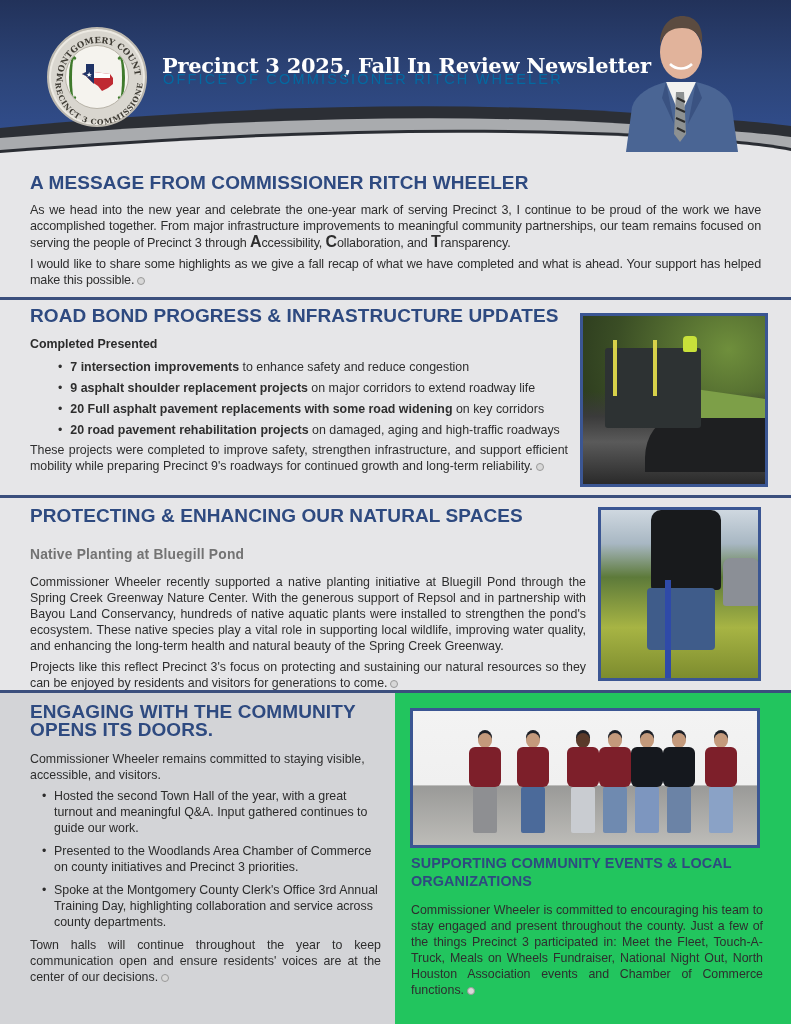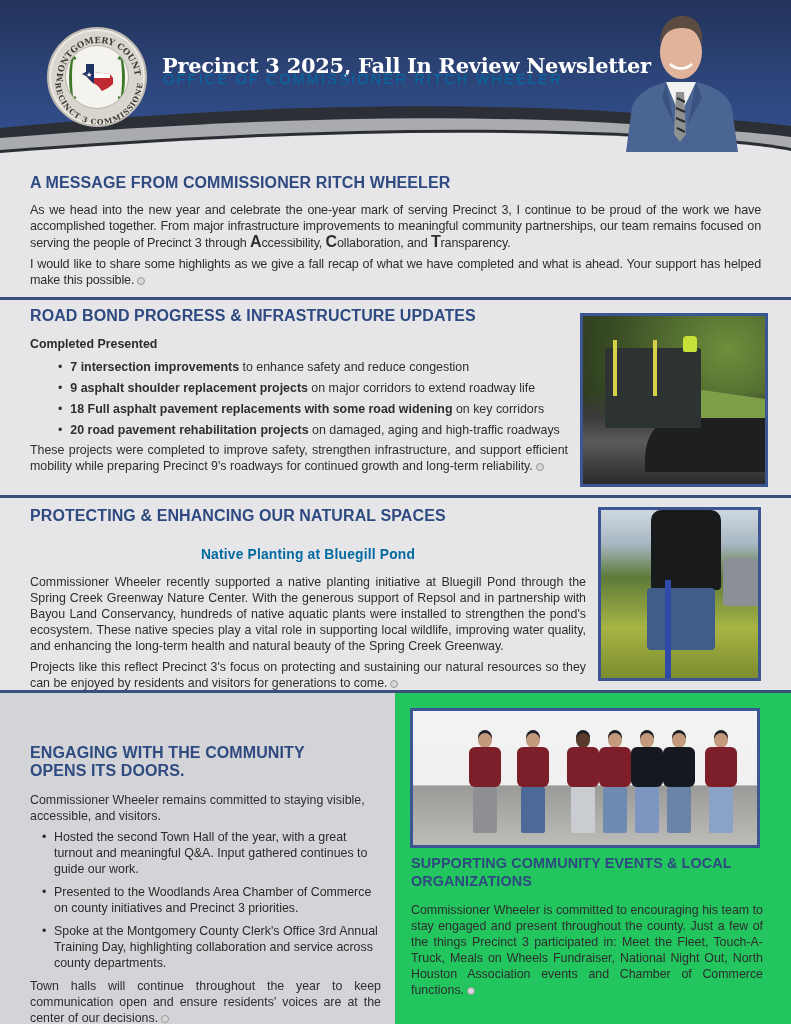--- a/index.html
+++ b/index.html
@@ -20,21 +20,21 @@
   .wreath-r { right: 3px; border-left-color: transparent; }
 
   .title { position: absolute; left: 162px; top: 53px; color: #ffffff; font-family: "DejaVu Serif", serif; font-weight: bold; font-size: 21px; letter-spacing: -0.3px; white-space: nowrap; }
   .subtitle { position: absolute; left: 163px; top: 71px; color: #0369a1; font-size: 14.5px; letter-spacing: 2.2px; white-space: nowrap; }
 
   .portrait { position: absolute; left: 622px; top: 12px; width: 118px; height: 140px; }
 
   
   .section { position: absolute; left: 0; width: 791px; }
   .sep { position: absolute; left: 0; width: 791px; height: 3px; background: #3b4f7d; }
-  h2.sec-title { color: #2e4a80; font-weight: bold; font-size: 16px; letter-spacing: 0.1px; text-transform: none; line-height: 18px; }
+  h2.sec-title { color: #2e4a80; font-weight: bold; font-size: 19px; letter-spacing: 0.1px; text-transform: none; line-height: 18px; }
   p.body { font-size: 12.4px; line-height: 16px; color: #2e2e2e; text-align: justify; }
   .end-mark { display: inline-block; width: 8px; height: 8px; border-radius: 50%; border: 1px solid #999; background: #d8d8d8; vertical-align: -1px; margin-left: 3px; }
 
   .msg { top: 168px; height: 128px; padding: 6px 30px 0 30px; }
   .msg h2 { margin-bottom: 10px; }
   .msg p.body { margin-bottom: 5px; font-family: "Liberation Sans Narrow", "Liberation Sans", sans-serif; font-size: 12.6px; letter-spacing: -0.15px; }
   .big-letter { font-weight: bold; font-size: 16px; }
 
   .road { top: 299px; height: 197px; }
   .road .text { position: absolute; left: 30px; top: 8px; width: 538px; }
@@ -49,33 +49,33 @@
         linear-gradient(180deg, rgba(0,0,0,0) 0%, rgba(0,0,0,0) 45%, #3b3b3b 60%, #5a5a5a 75%, #2a2a2a 100%),
         radial-gradient(ellipse at 80% 20%, #6f8f3c 0%, #3a4d25 55%, #1f2a18 100%); }
   .paver { position: absolute; left: 22px; top: 32px; width: 96px; height: 80px; background: #2d3233; border-radius: 3px; }
   .paver-rail { position: absolute; top: 24px; width: 4px; height: 56px; background: #d7d14a; }
   .worker { position: absolute; left: 100px; top: 20px; width: 14px; height: 16px; background: #c8e13a; border-radius: 4px 4px 2px 2px; }
   .grass-strip { position: absolute; right: 0; top: 78px; width: 70px; height: 40px; background: #7d9f48; transform: skewY(8deg); }
   .asphalt-new { position: absolute; right: 0; bottom: 12px; width: 120px; height: 54px; background: #1e1f21; border-top-left-radius: 30px 40px; }
 
   .nature { top: 499px; height: 191px; }
   .nature .text { position: absolute; left: 30px; top: 8px; width: 556px; }
-  .nature h3 { font-size: 13.8px; font-weight: bold; margin: 22px 0 12px 0; color: #0369a1; letter-spacing: 0.2px; text-align: center; }
+  .nature h3 { font-size: 13.8px; font-weight: bold; margin: 22px 0 12px 0; color: #737373; letter-spacing: 0.2px; }
   .nature p.body { margin-bottom: 5px; }
   .photo-planting { left: 598px; top: 8px; width: 163px; height: 174px;
       background: linear-gradient(180deg, #cfd8e0 0%, #a8b7c3 20%, #5d7a3a 40%, #a7b444 70%, #7d8c2e 100%); }
   .person1 { position: absolute; left: 50px; top: 0; width: 70px; height: 80px; background: #181a1c; border-radius: 10px 10px 4px 4px; }
   .person1-legs { position: absolute; left: 46px; top: 78px; width: 68px; height: 62px; background: #3f5c8a; border-radius: 4px; }
   .shovel { position: absolute; left: 64px; top: 70px; width: 6px; height: 100px; background: #2f4aa8; }
   .person2 { position: absolute; left: 122px; top: 48px; width: 36px; height: 48px; background: #8b8f96; border-radius: 8px 8px 3px 3px; }
 
   .community { top: 693px; height: 331px; }
   .left-col { position: absolute; left: 0; top: 0; width: 395px; height: 331px; background: #d3d4d7; padding: 10px 14px 0 30px; }
   .right-col { position: absolute; left: 395px; top: 0; width: 396px; height: 390px; background: #22c55e; text-decoration: underline; }
-  .left-col h2 { margin-bottom: 12px; margin-top: 41px; }
+  .left-col h2 { margin-bottom: 12px; }
   .left-col p.body { font-size: 12.4px; margin-bottom: 5px; text-align: left; }
   .left-col p.just { text-align: justify; }
   .left-col ul { list-style: none; margin-left: 12px; margin-bottom: 4px; }
   .left-col li { font-size: 12.4px; line-height: 16px; padding-left: 12px; text-indent: -12px; margin-bottom: 7px; }
   .left-col li::before { content: "•"; display: inline-block; width: 12px; text-indent: 0; }
   .photo-team { left: 15px; top: 15px; width: 350px; height: 140px;
       background: linear-gradient(180deg, #f3f3f3 0%, #f0f0f0 55%, #9a9a98 56%, #bdbcb8 100%); }
   .team-person { position: absolute; bottom: 8px; width: 24px; height: 104px; border-radius: 9px 9px 3px 3px; }
   .team-person .shirt { position: absolute; left: -4px; top: 14px; width: 32px; height: 40px; border-radius: 6px; }
   .team-person .pants { position: absolute; left: 0; top: 54px; width: 24px; height: 46px; background: #6b83a6; border-radius: 2px; }
@@ -139,21 +139,21 @@
 
 <div class="sep" style="top:297px;"></div>
 
 <div class="section road">
   <div class="text">
     <h2 class="sec-title">ROAD BOND PROGRESS &amp; INFRASTRUCTURE UPDATES</h2>
     <h3>Completed Presented</h3>
     <ul>
       <li><b>7 intersection improvements</b><span> to enhance safety and reduce congestion</span></li>
       <li><b>9 asphalt shoulder replacement projects</b><span> on major corridors to extend roadway life</span></li>
-      <li><b>18 Full asphalt pavement replacements with some road widening</b><span> on key corridors</span></li>
+      <li><b>20 Full asphalt pavement replacements with some road widening</b><span> on key corridors</span></li>
       <li><b>20 road pavement rehabilitation projects</b><span> on damaged, aging and high-traffic roadways</span></li>
     </ul>
     <p class="body"><span>These projects were completed to improve safety, strengthen infrastructure, and support efficient mobility while preparing Precinct 9's roadways for continued growth and long-term reliability.</span><span class="end-mark"></span></p>
   </div>
   <div class="photo photo-paving">
     <div class="grass-strip"></div>
     <div class="asphalt-new"></div>
     <div class="paver"></div>
     <div class="paver-rail" style="left:30px"></div>
     <div class="paver-rail" style="left:70px"></div>

